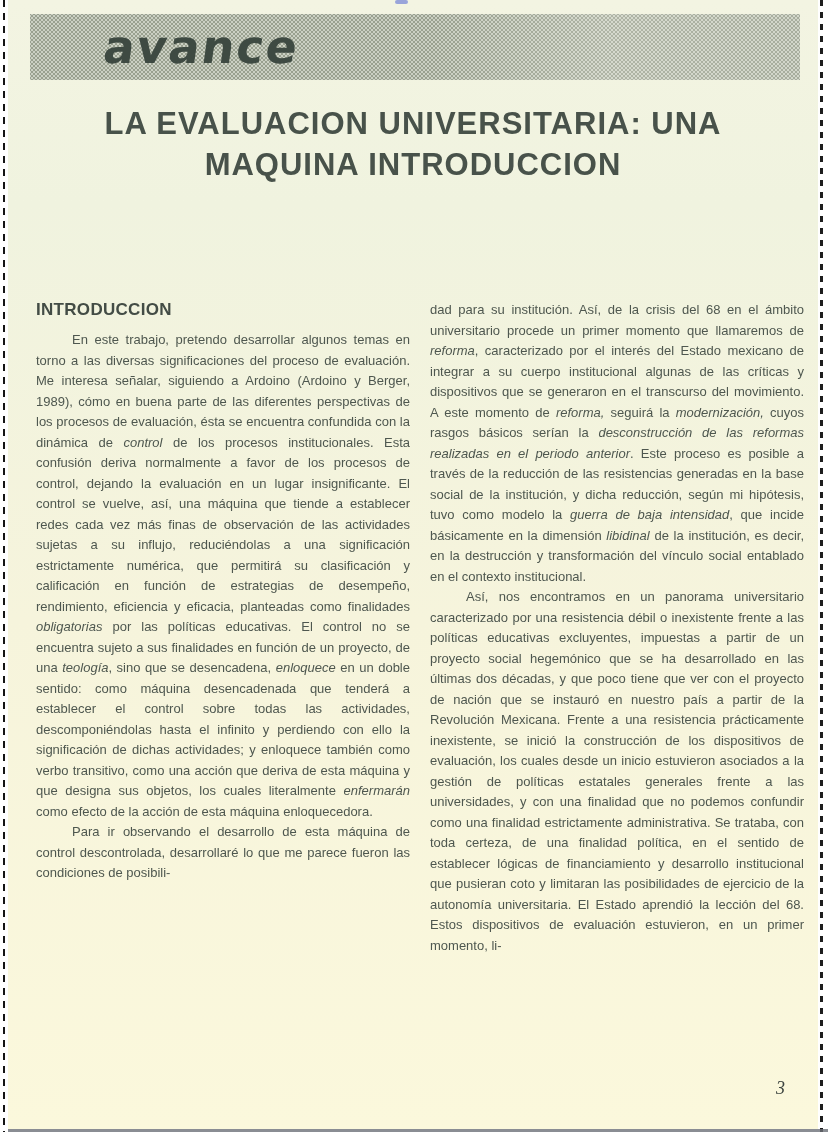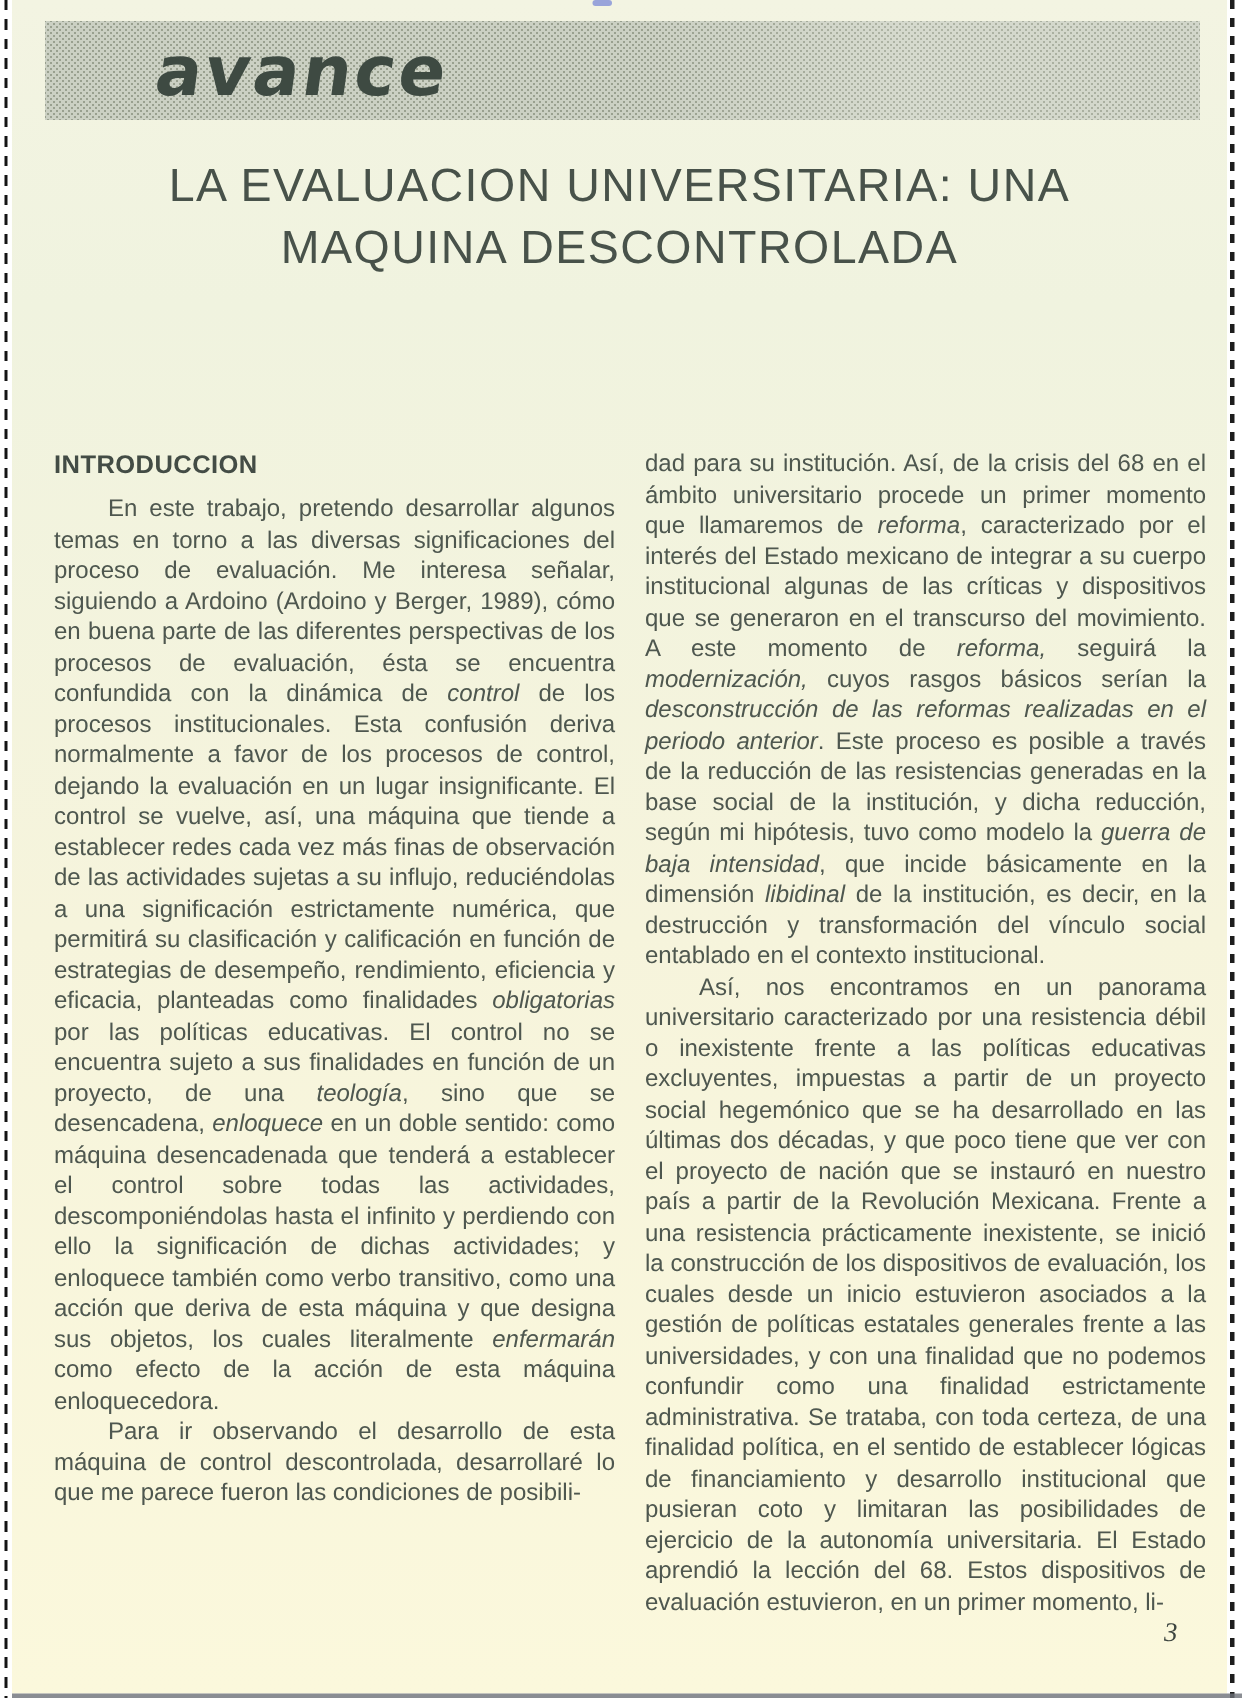--- a/index.html
+++ b/index.html
@@ -45,21 +45,21 @@
   .logo{
     position:relative;z-index:2;display:inline-block;
     margin:6px 0 0 74px;
     font-family:"DejaVu Sans",sans-serif;
     font-size:46px;font-weight:800;letter-spacing:2px;
     color:#3e4a42;transform:skewX(-8deg);
   }
   
   .title{
     position:absolute;top:103px;left:0;right:0;margin:0;
-    text-align:center;font-weight:400;
+    text-align:center;font-weight:700;
     font-size:31px;line-height:41px;letter-spacing:1px;
     color:#48524a;
   }
   .title span{display:block;}
   
   .author-row{
     position:absolute;top:241px;right:33px;
     font-size:20px;color:#49534b;
   }
   .author-underline{
@@ -70,21 +70,21 @@
   
   .columns{
     position:absolute;top:300px;left:28px;right:14px;
     display:flex;gap:20px;align-items:flex-start;
   }
   .col{flex:1 1 0;min-width:0;color:#4e574f;}
   .section-heading{
     margin:0 0 10px 0;font-size:17px;font-weight:bold;letter-spacing:.3px;color:#434c45;
   }
   .body-para{
-    margin:0;font-size:16px;line-height:20.5px;
+    margin:0;font-size:13px;line-height:20.5px;
     text-align:justify;
   }
   .body-para.indent{text-indent:36px;}
   .body-para em{font-style:italic;}
   .footnote{
     margin-top:16px;font-size:14px;line-height:18px;color:#525b53;
     text-align:justify;
   }
   .footnote sup{font-size:10px;margin-right:2px;}
   
@@ -104,21 +104,21 @@
   <div class="bottom-line"></div>
 
   <div class="paper">
 
     <div class="banner">
       <span class="logo">avance</span>
     </div>
 
     <h1 class="title">
       <span>LA EVALUACION UNIVERSITARIA: UNA</span>
-      <span>MAQUINA DESCONTROLADA</span>
+      <span>MAQUINA INTRODUCCION</span>
     </h1>
 
 
     <div class="columns">
       <div class="col">
         <h2 class="section-heading">INTRODUCCION</h2>
         <div>
             <p class="body-para indent"><span>En este trabajo, pretendo desarrollar algunos temas en torno a las diversas significaciones del proceso de evaluación. Me interesa señalar, siguiendo a Ardoino (Ardoino y Berger, 1989), cómo en buena parte de las diferentes perspectivas de los procesos de evaluación, ésta se encuentra confundida con la dinámica de </span><em>control</em><span> de los procesos institucionales. Esta confusión deriva normalmente a favor de los procesos de control, dejando la evaluación en un lugar insignificante. El control se vuelve, así, una máquina que tiende a establecer redes cada vez más finas de observación de las actividades sujetas a su influjo, reduciéndolas a una significación estrictamente numérica, que permitirá su clasificación y calificación en función de estrategias de desempeño, rendimiento, eficiencia y eficacia, planteadas como finalidades </span><em>obligatorias</em><span> por las políticas educativas. El control no se encuentra sujeto a sus finalidades en función de un proyecto, de una </span><em>teología</em><span>, sino que se desencadena, </span><em>enloquece</em><span> en un doble sentido: como máquina desencadenada que tenderá a establecer el control sobre todas las actividades, descomponiéndolas hasta el infinito y perdiendo con ello la significación de dichas actividades; y enloquece también como verbo transitivo, como una acción que deriva de esta máquina y que designa sus objetos, los cuales literalmente </span><em>enfermarán</em><span> como efecto de la acción de esta máquina enloquecedora.</span></p>
             <p class="body-para indent"><span>Para ir observando el desarrollo de esta máquina de control descontrolada, desarrollaré lo que me parece fueron las condiciones de posibili-</span></p>
           </div>

